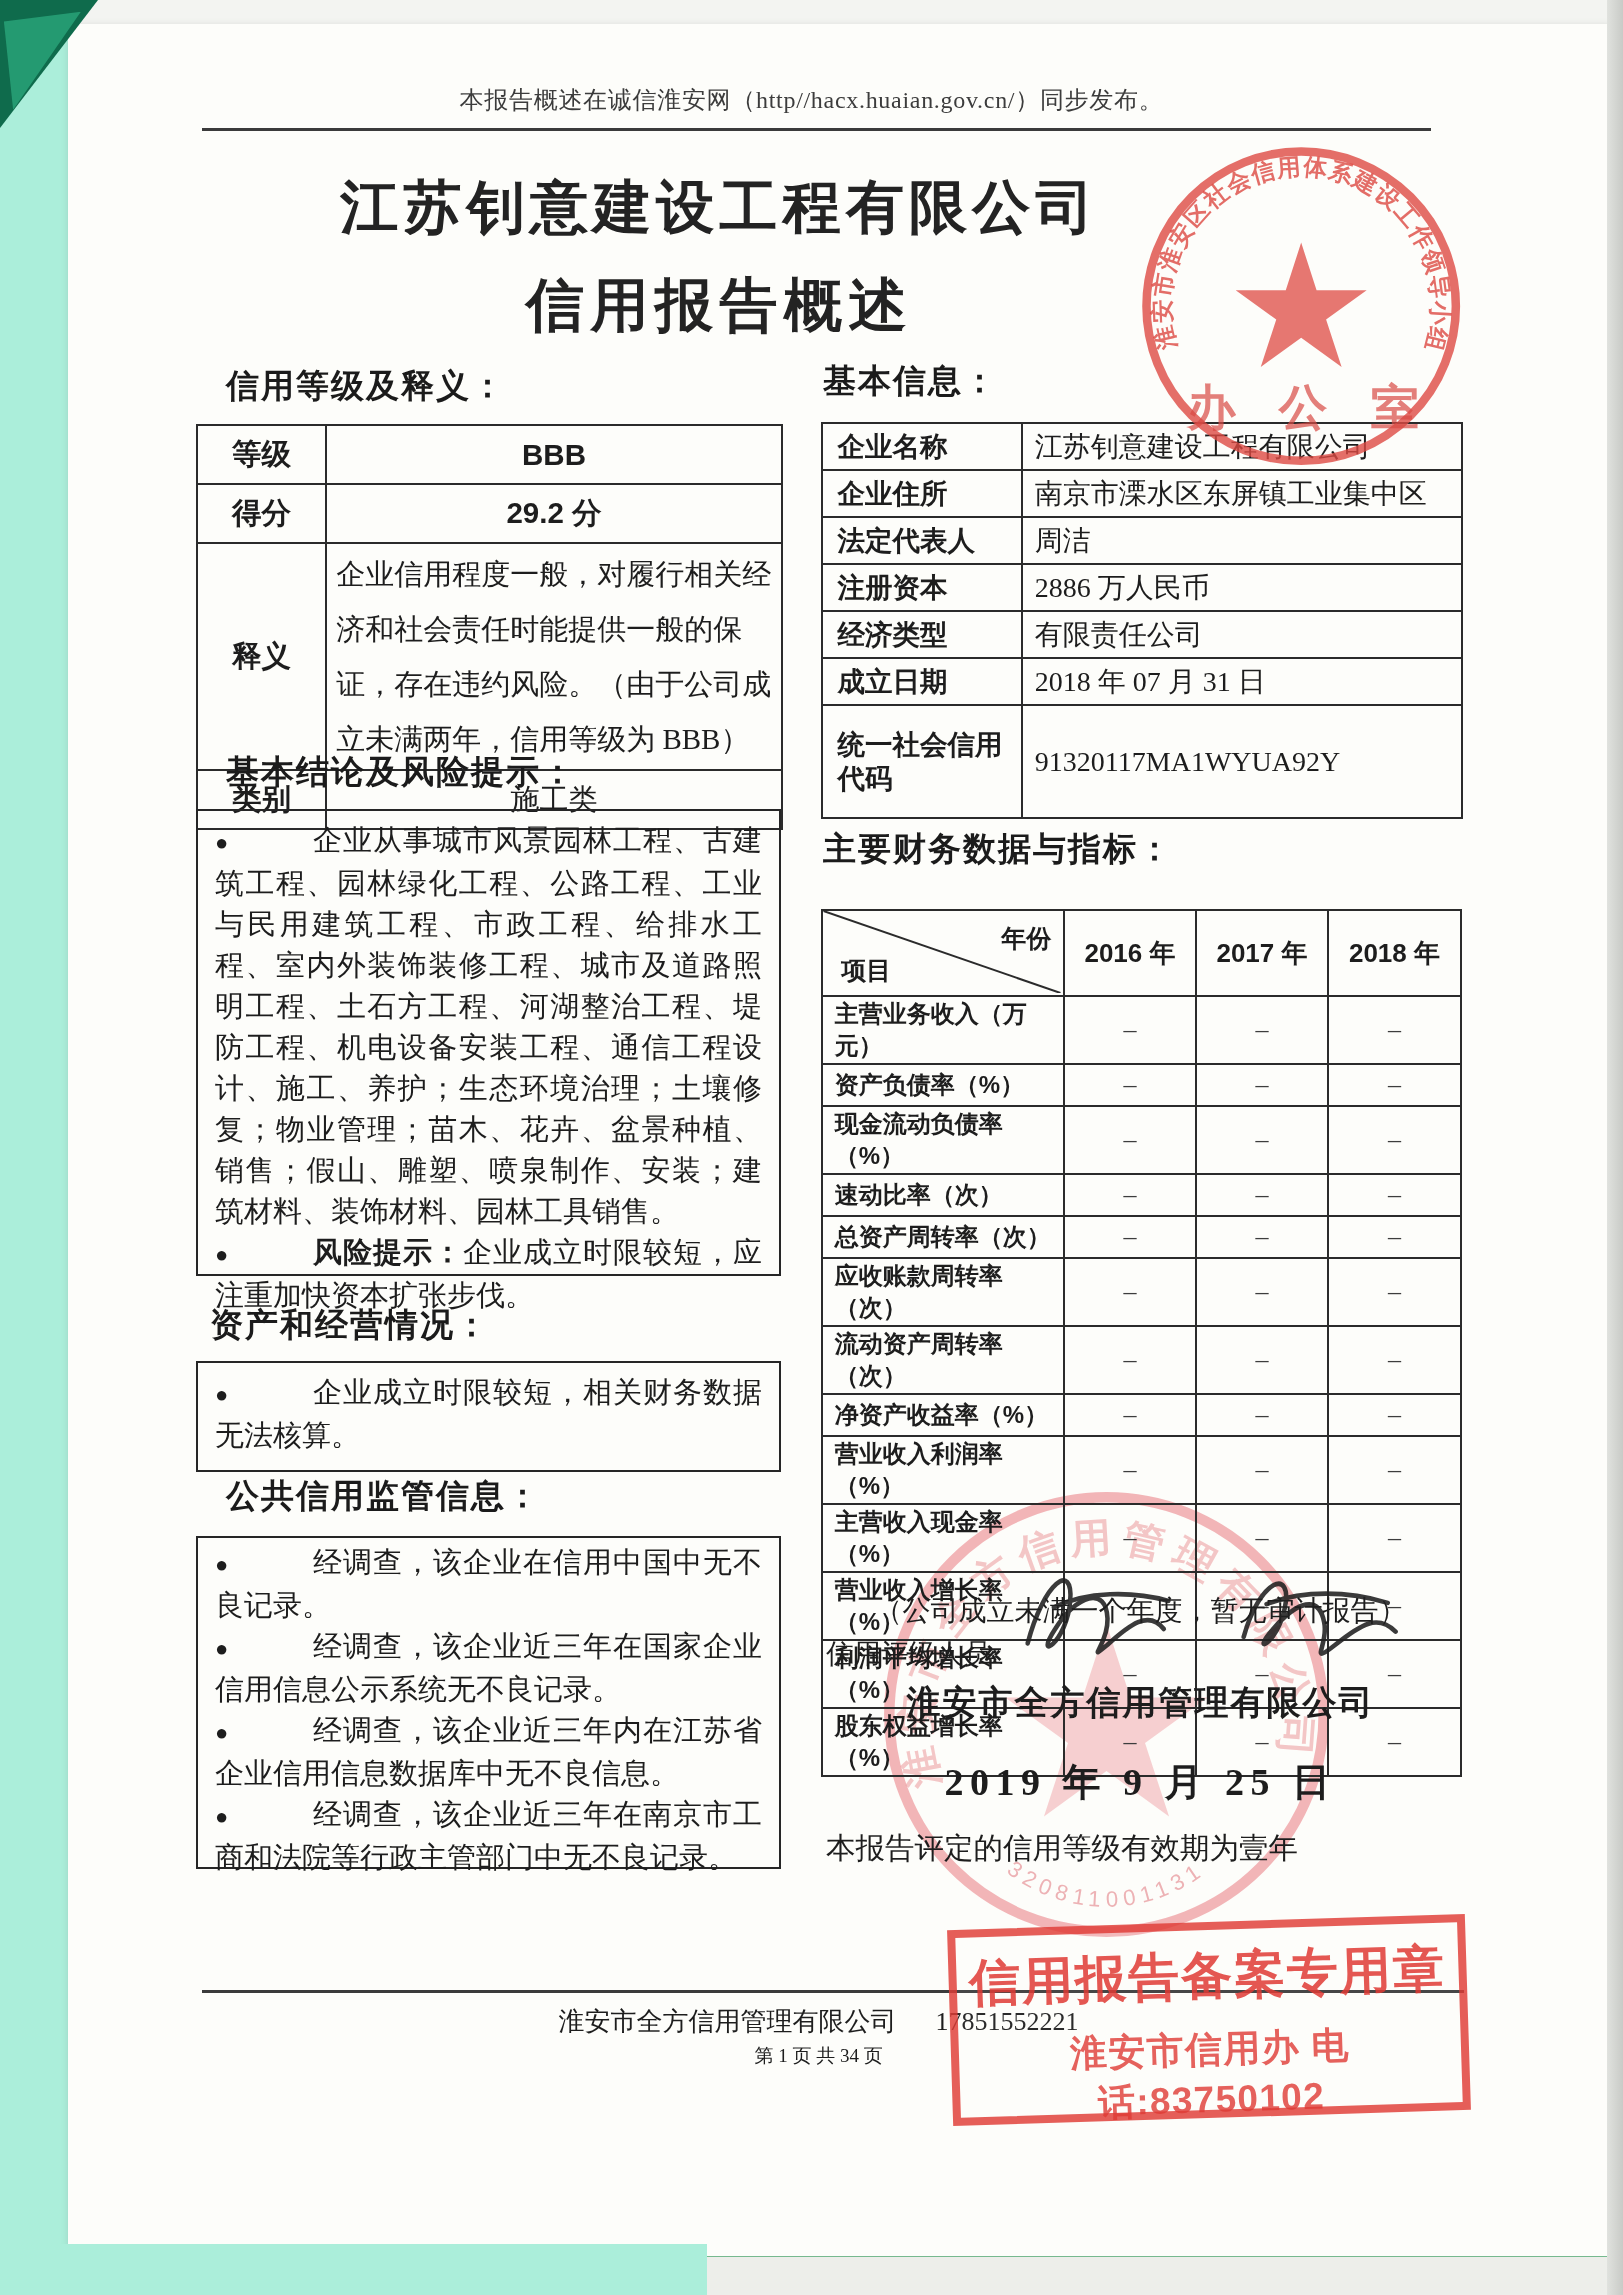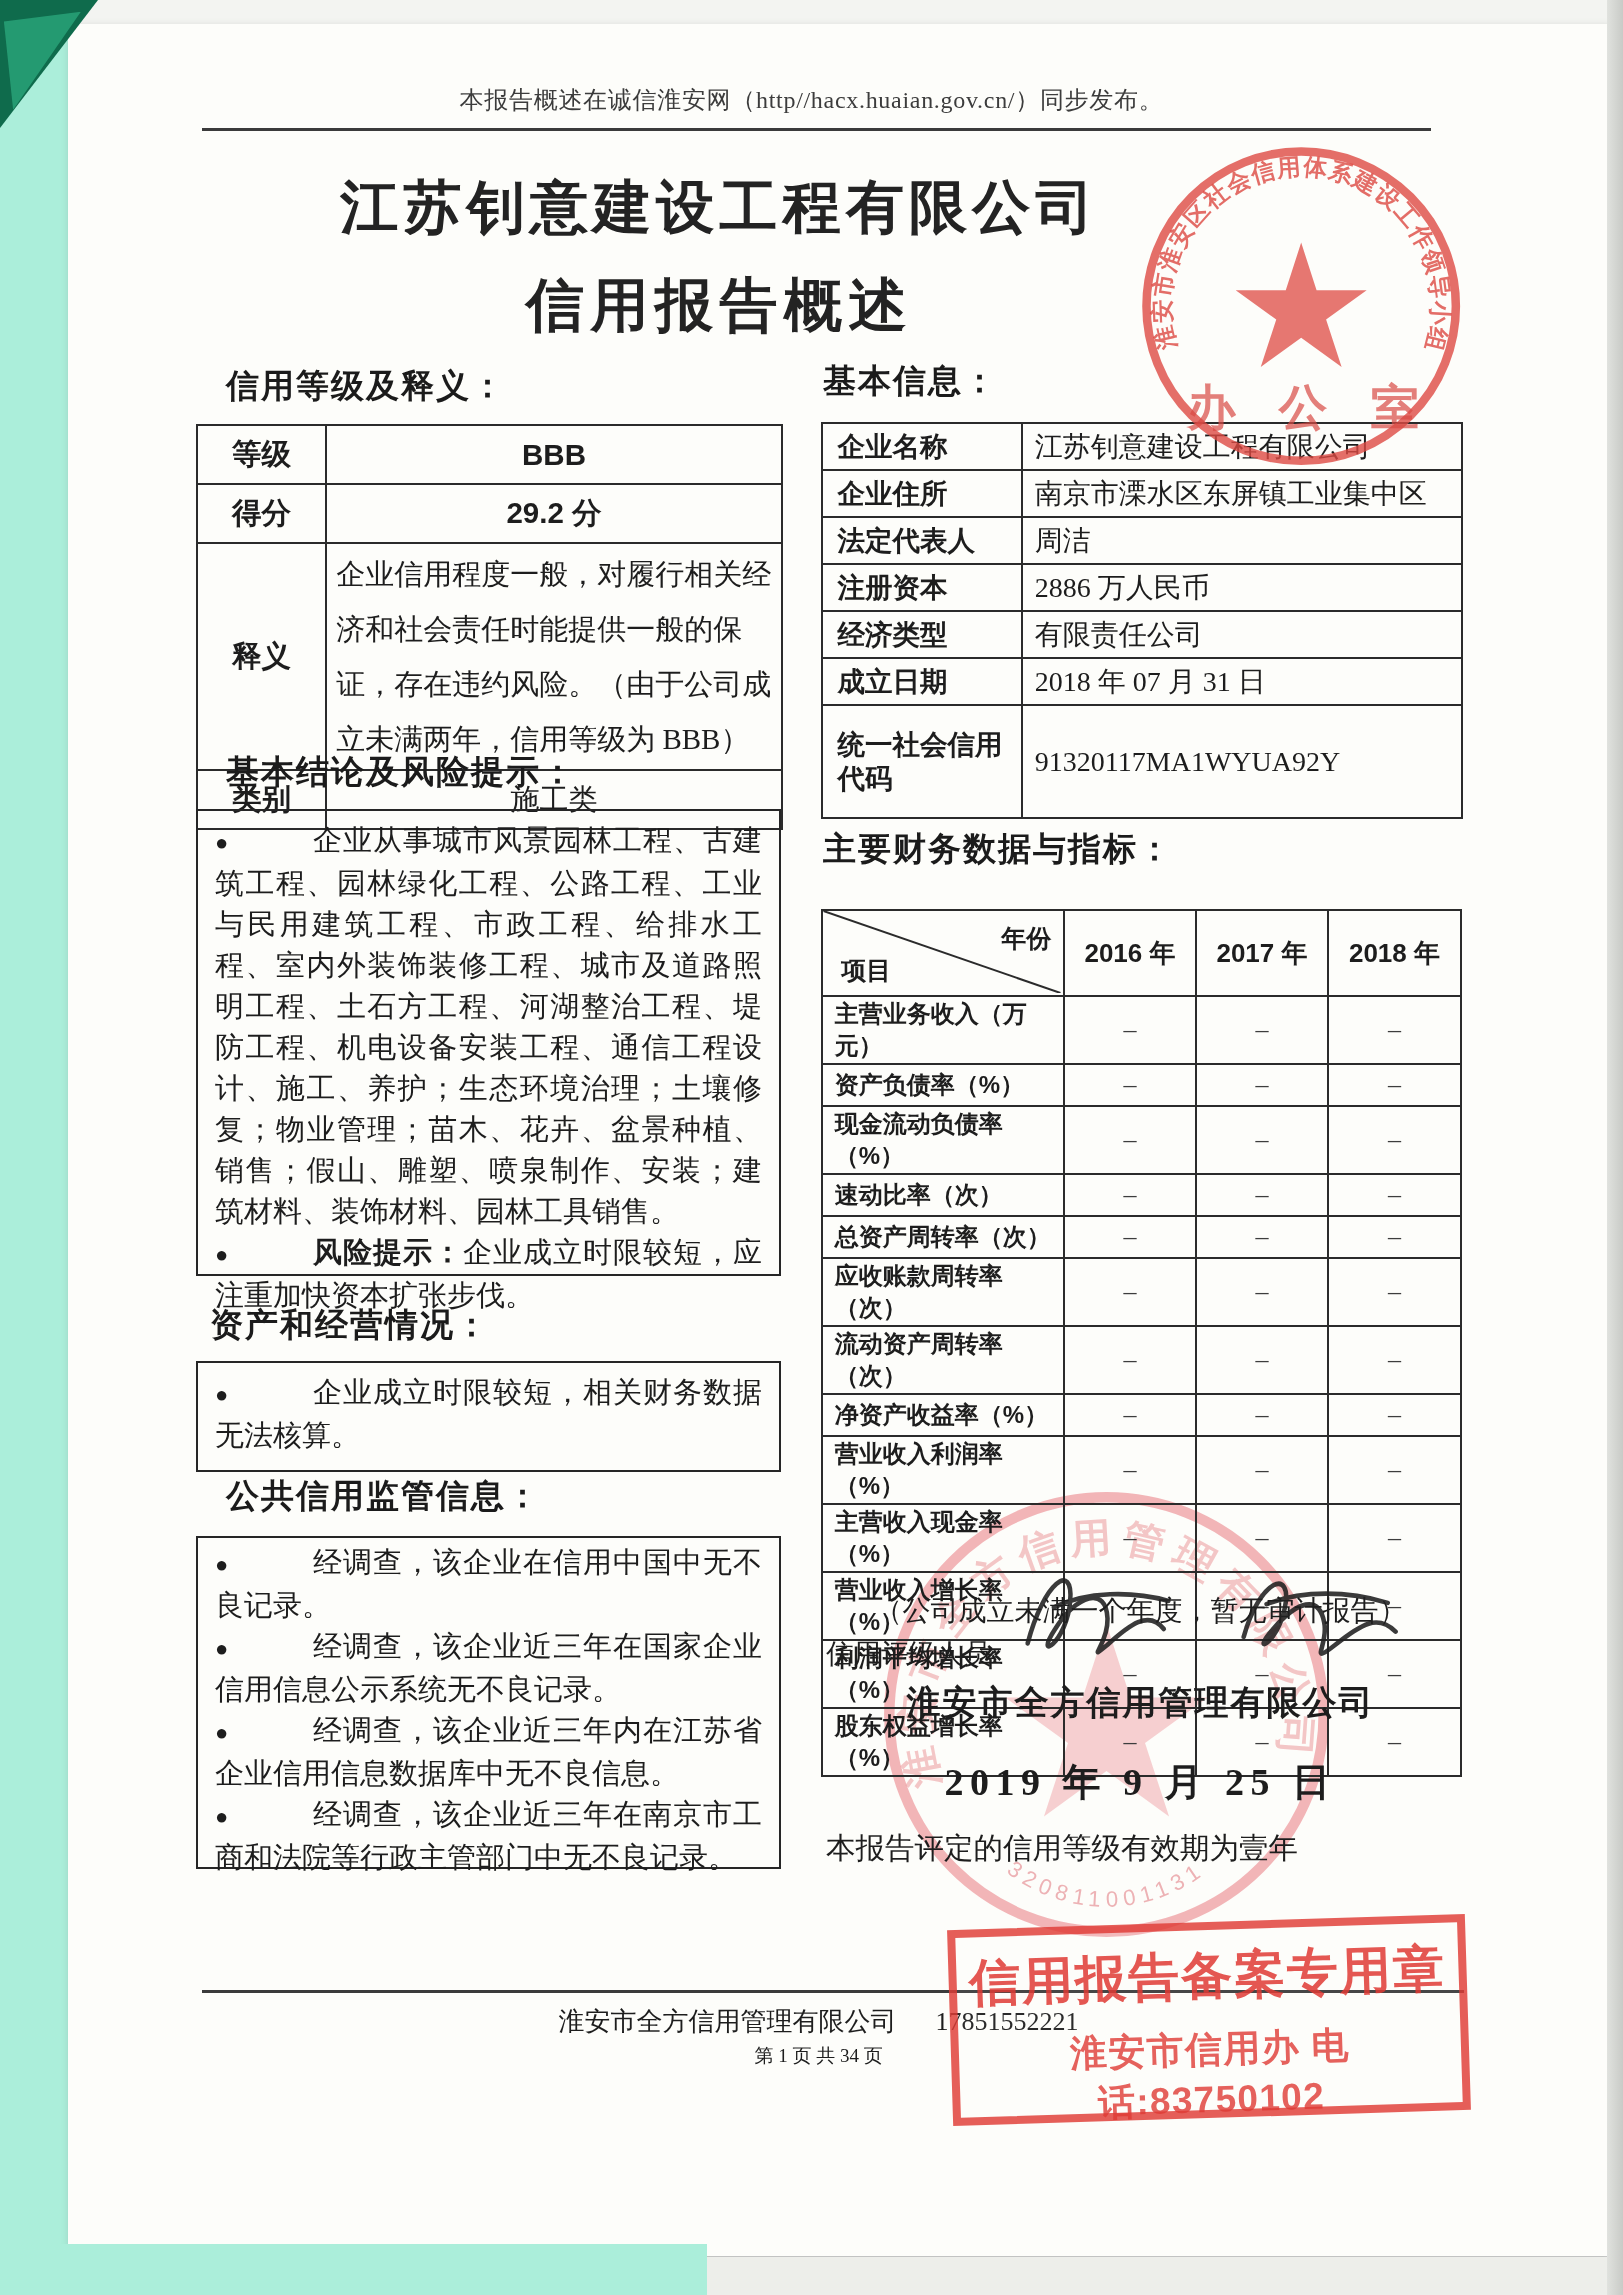--- a/index.html
+++ b/index.html
@@ -1,16 +1,16 @@
 <!DOCTYPE html>
 <html style="font-size:10.5px"><head>
 <meta charset="utf-8">
 <style>
   html,body{margin:0;padding:0;background:#e9ebe7;}
-  .scan{position:relative;width:1624px;height:2295px;overflow:hidden;background:#ffffff;
+  .scan{position:relative;width:1624px;height:2295px;overflow:hidden;background:#86efac;
         font-family:"Liberation Serif","DejaVu Serif",serif;color:#1d1d1d;}
   .topband{position:absolute;left:0;top:0;width:1624px;height:23.6px;background:#f3f4f1;}
   .mint{position:absolute;left:0;top:23.6px;width:71px;height:2272px;background:#abeeda;}
   .mint-bottom{position:absolute;left:0;top:2244px;width:707px;height:52px;background:#abeeda;}
   .bottom-right{position:absolute;left:707px;top:2257px;width:917px;height:39px;background:#edeeea;}
   .corner-a{position:absolute;left:0;top:0;width:98px;height:128px;background:#0f6b4c;
             clip-path:polygon(0 0,100% 0,0 100%);z-index:7;}
   .corner-b{position:absolute;left:3.9px;top:11.8px;width:77px;height:98px;background:#27a075;
             clip-path:polygon(0 10%,100% 0,12% 100%);z-index:7;opacity:.9;}
   .paper{position:absolute;left:68px;top:23.6px;width:1541px;height:2232px;background:#fdfdfa;

